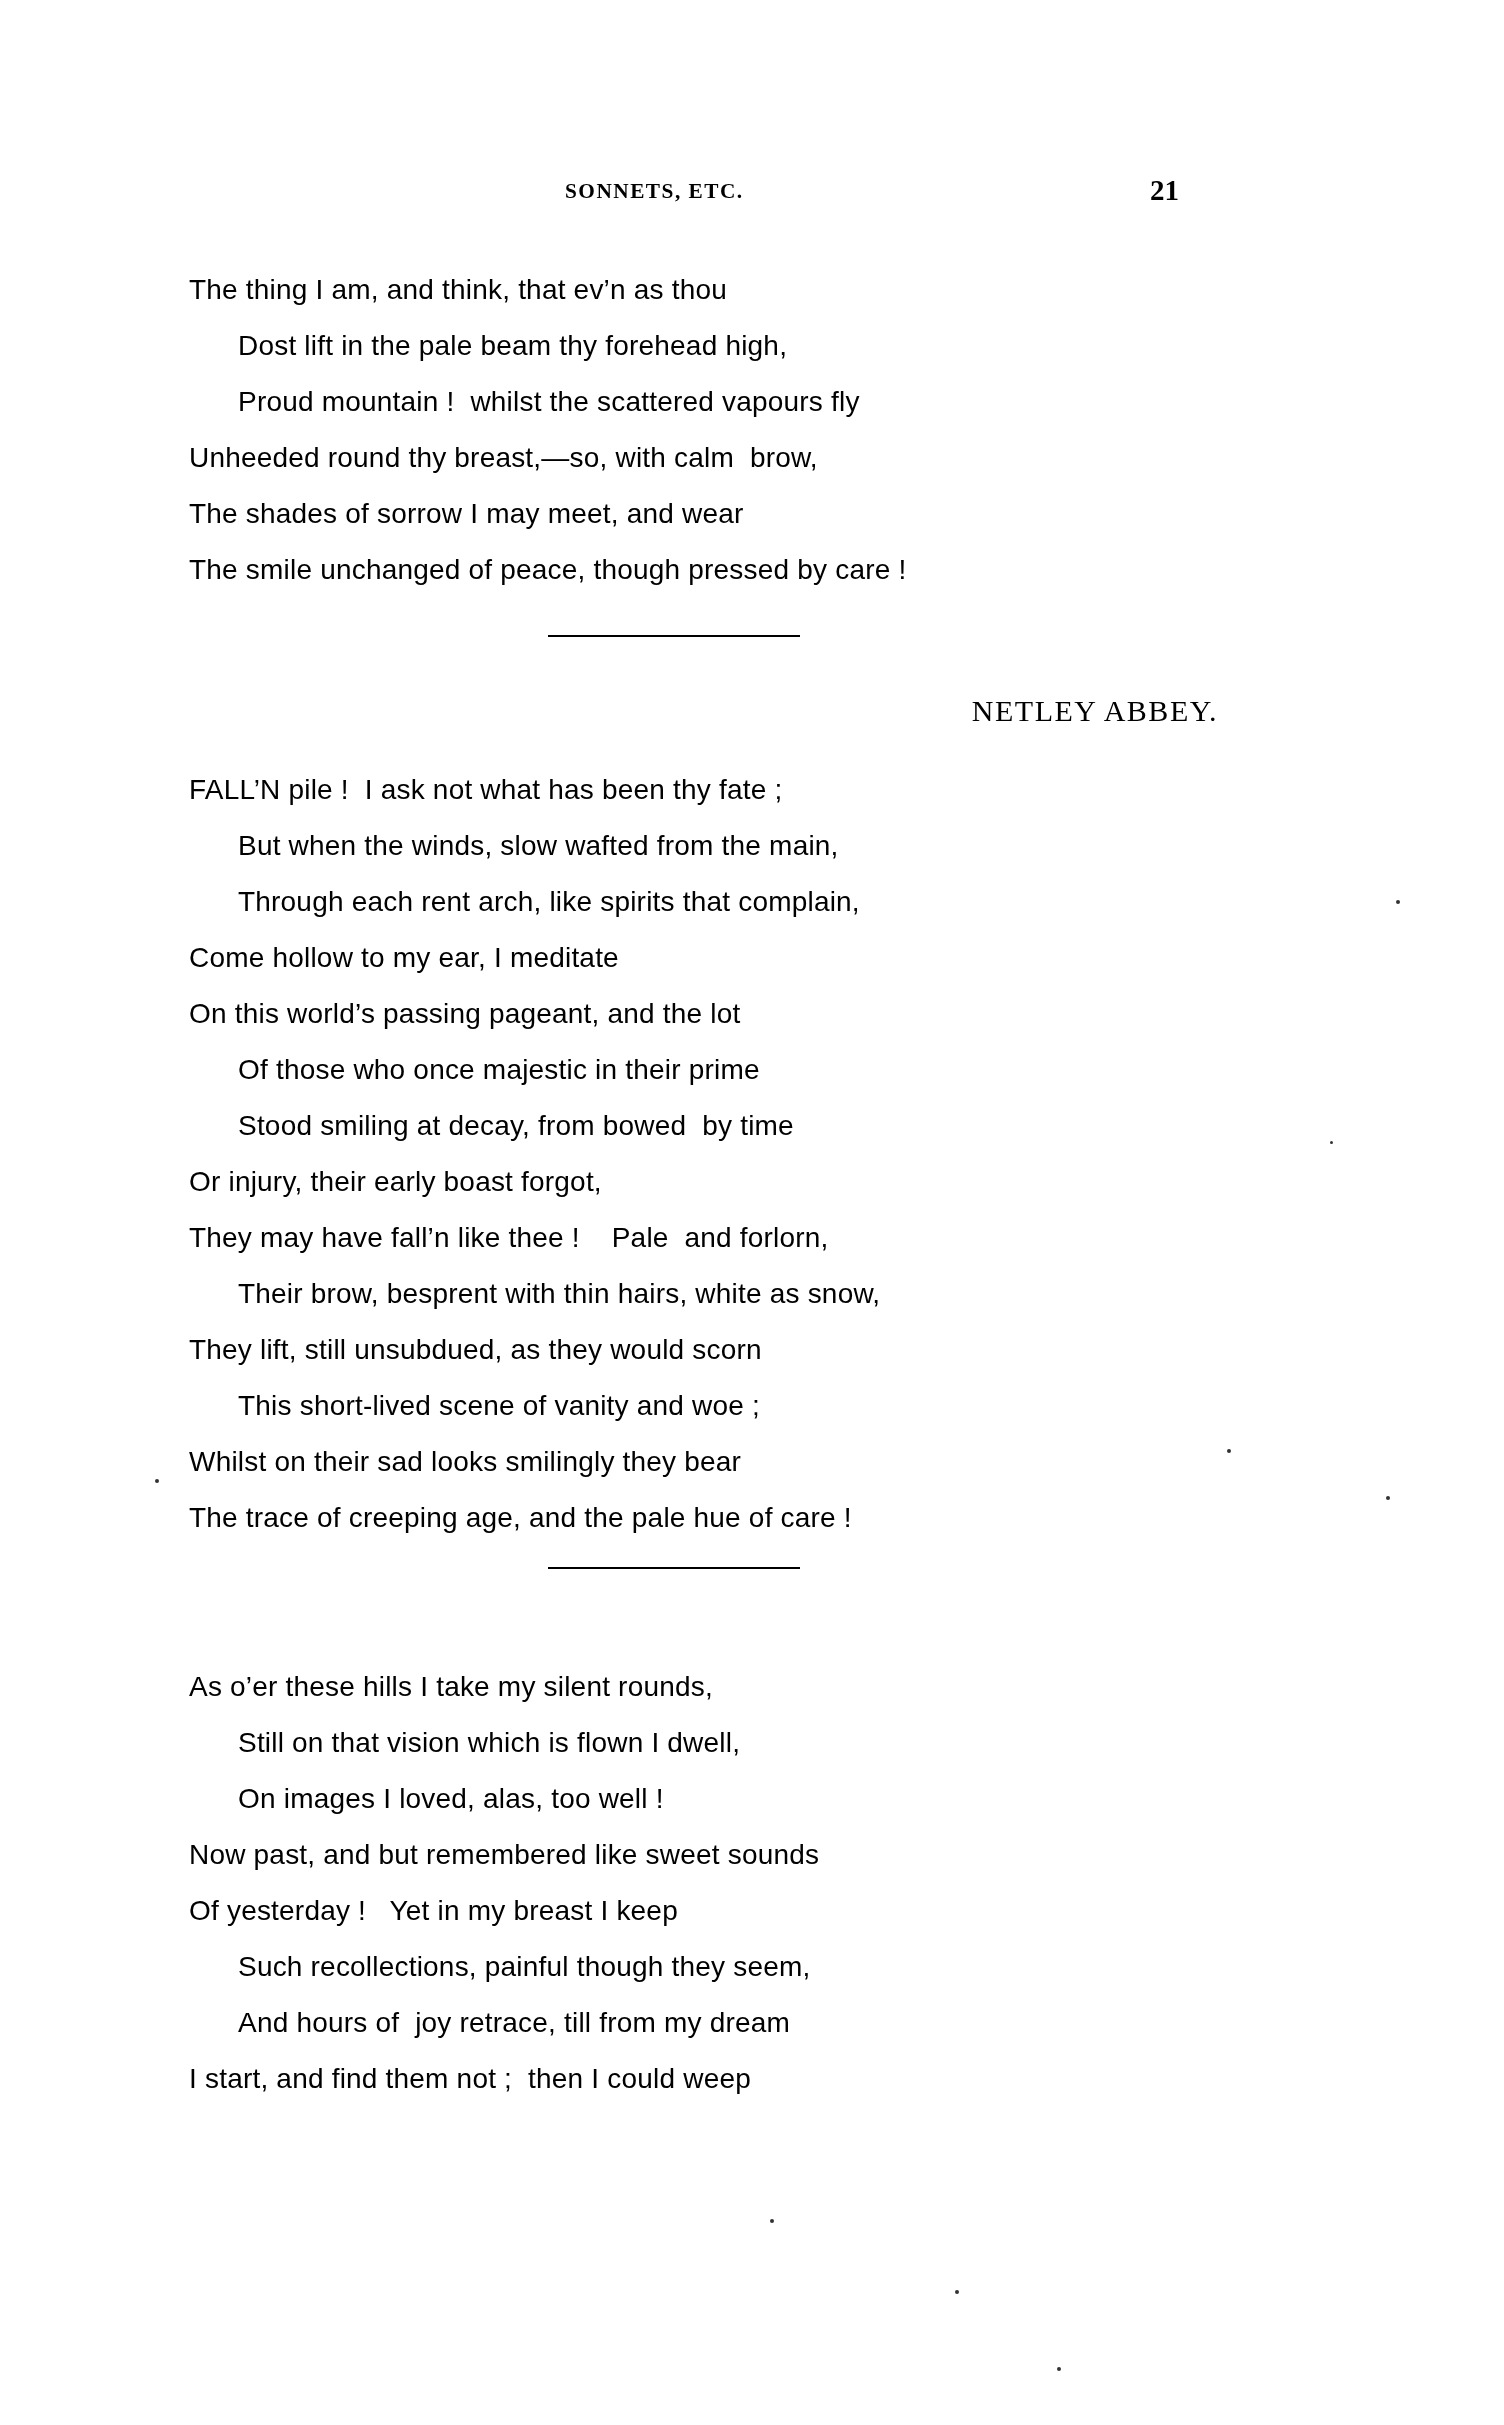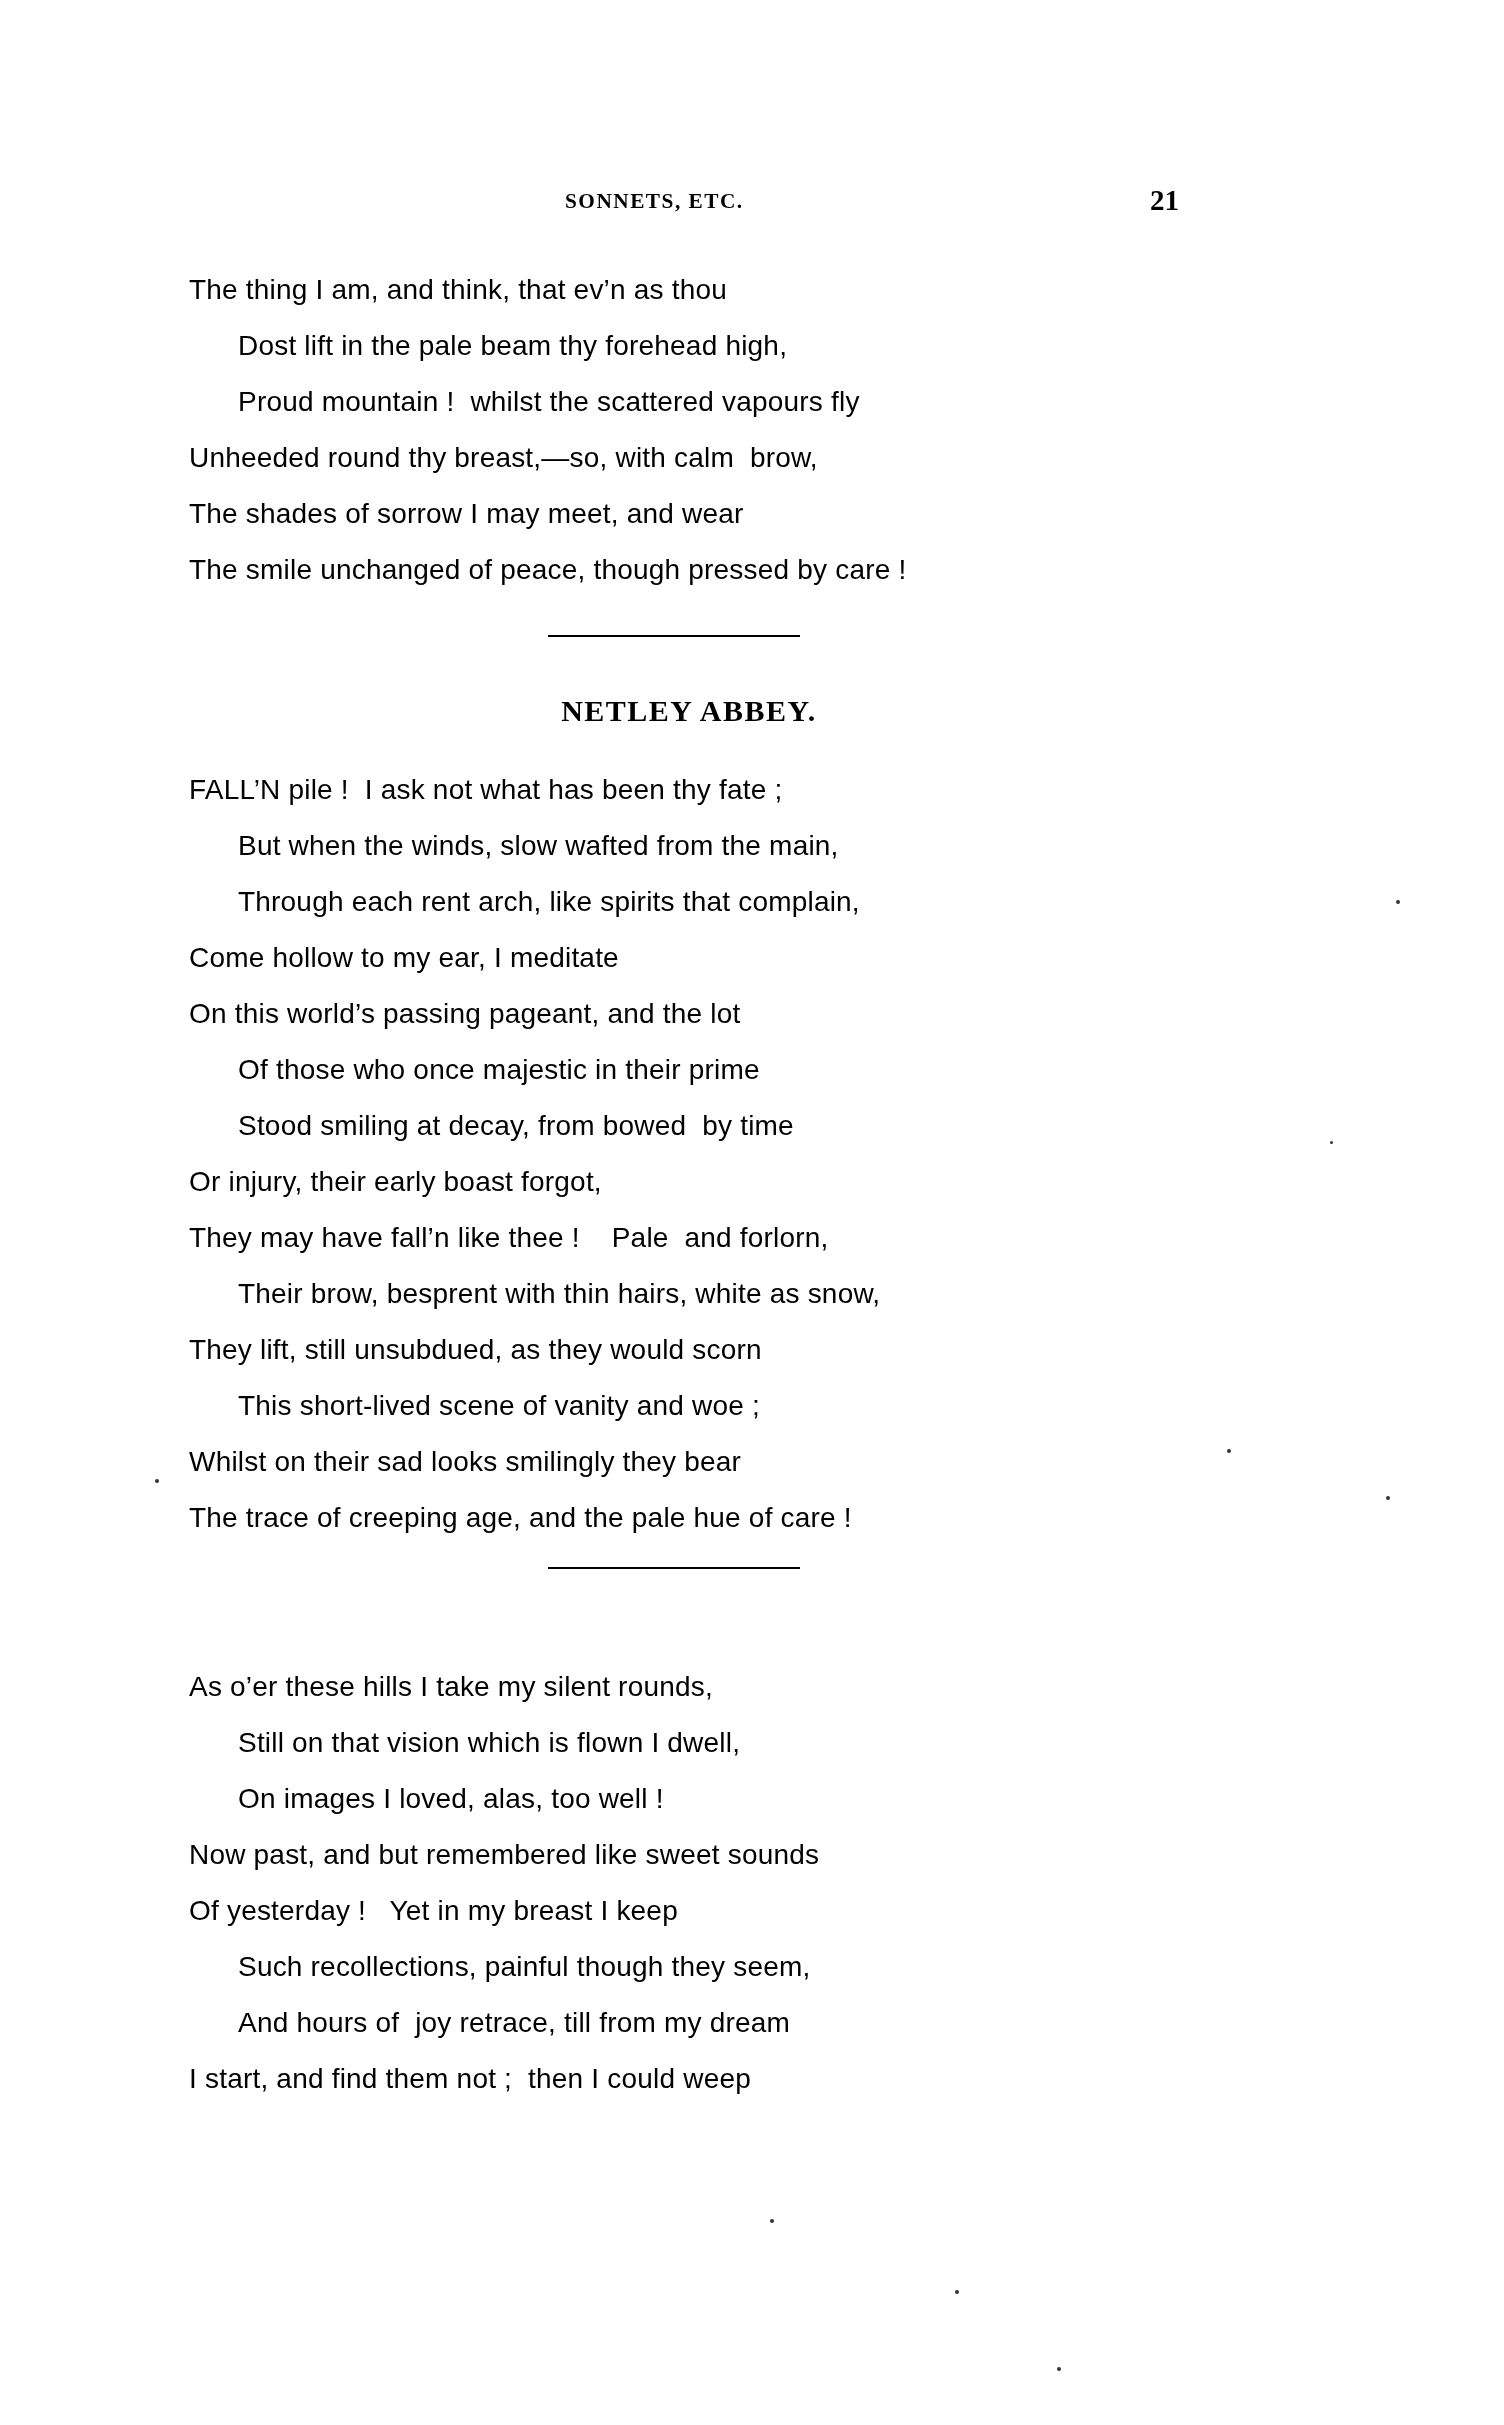--- a/index.html
+++ b/index.html
@@ -19,21 +19,21 @@
     position: absolute;
     left: 0; top: 0;
     width: 1505px;
     height: 2437px;
     background: #ffffff;
   }
   
   .running-head {
     position: absolute;
     left: 0;
-    top: 189px;
+    top: 179px;
     width: 1348px;
     height: 29px;
   }
   .rh-title {
     position: absolute;
     left: 565px;
     top: 0;
     font-family: "Liberation Serif", serif;
     font-size: 21.3px;
     font-weight: bold;
@@ -51,24 +51,23 @@
   
   .poem {
     position: absolute;
     left: 0;
     width: 1505px;
   }
   .poem-title {
     font-family: "Liberation Serif", serif;
     font-size: 30px;
     letter-spacing: 1.5px;
-    text-align: center;
+    text-align: right;
     width: 1058px;
     margin-left: 160px;
-    font-weight: bold;
   }
   .line {
     font-family: Liberation Sans, sans-serif;
     font-size: 28px;
     line-height: 56px;
     white-space: pre;
     margin-left: 189px;
     letter-spacing: 0.2px;
   }
   .line.ind {

